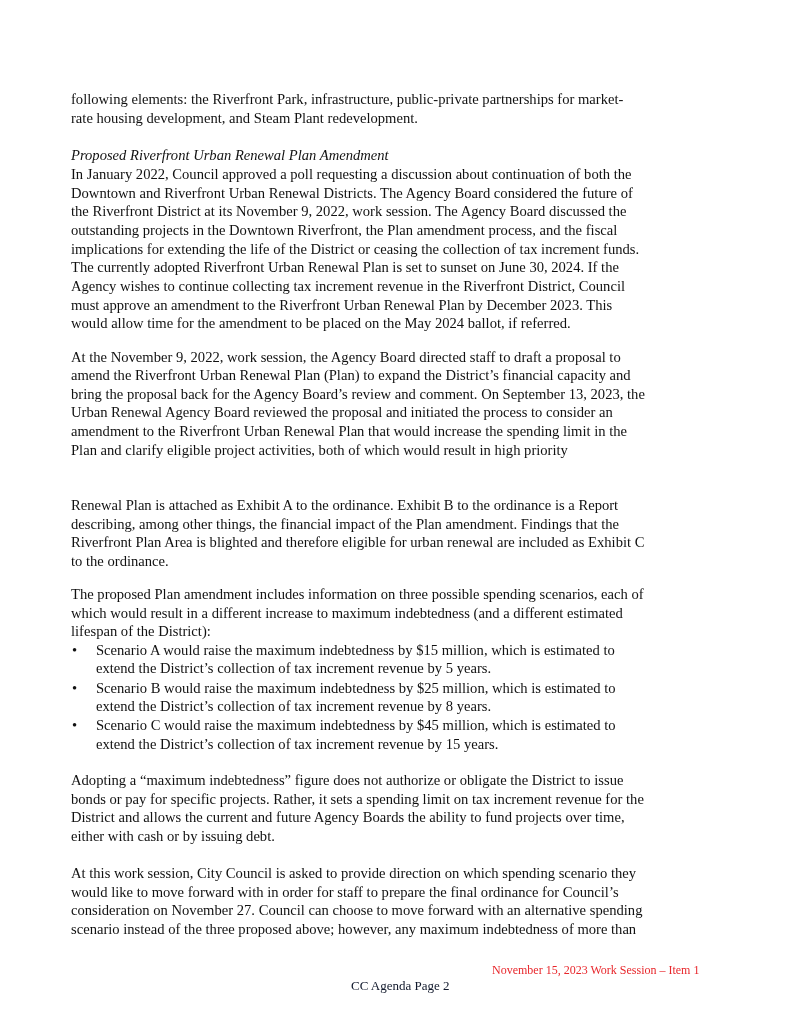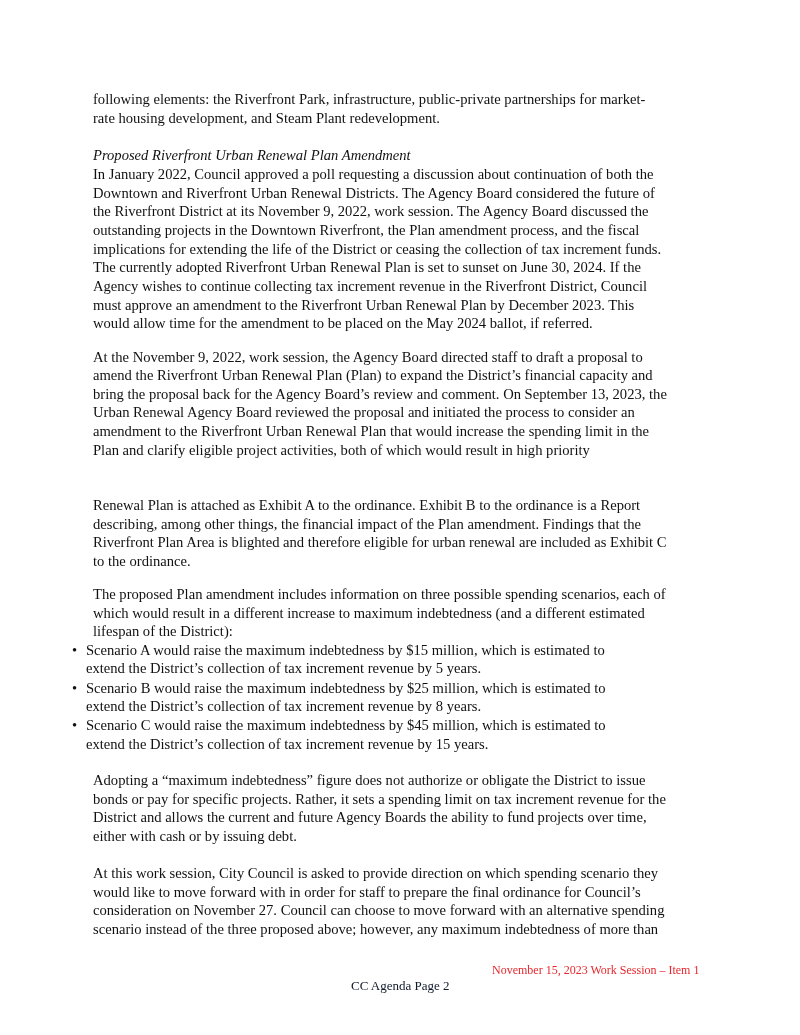--- a/index.html
+++ b/index.html
@@ -2,24 +2,24 @@
 <html><head>
 <meta charset="utf-8">
 <style>
   html, body { margin: 0; padding: 0; background: #ffffff; }
   body { width: 800px; height: 1035px; position: relative; overflow: hidden; }
   .page {
     position: absolute; left: 0; top: 0; width: 800px; height: 1035px;
     font-family: "Liberation Serif", "DejaVu Serif", serif;
     color: #111111; font-size: 14.6px; line-height: 18.6px;
   }
-  .line { position: absolute; left: 71px; white-space: nowrap; margin-left: 22px; }
+  .line { position: absolute; left: 71px; white-space: nowrap; }
   .ital { font-style: italic; }
   .bullet-dot { position: absolute; left: 72px; white-space: nowrap; }
-  .bullet-line { position: absolute; left: 86px; white-space: nowrap; }
+  .bullet-line { position: absolute; left: 96px; white-space: nowrap; }
   .footer-red { position: absolute; left: 492px; top: 961px; color: #e8262b; font-size: 12px; white-space: nowrap; }
   .footer-page { position: absolute; left: 351px; top: 977px; color: #0f172a; font-size: 13px; white-space: nowrap; }
 </style>
 </head>
 <body>
 
 <div class="page">
 
   <div class="line" style="top:90px">following elements: the Riverfront Park, infrastructure, public-private partnerships for market-</div>
   <div class="line" style="top:109px">rate housing development, and Steam Plant redevelopment.</div>

